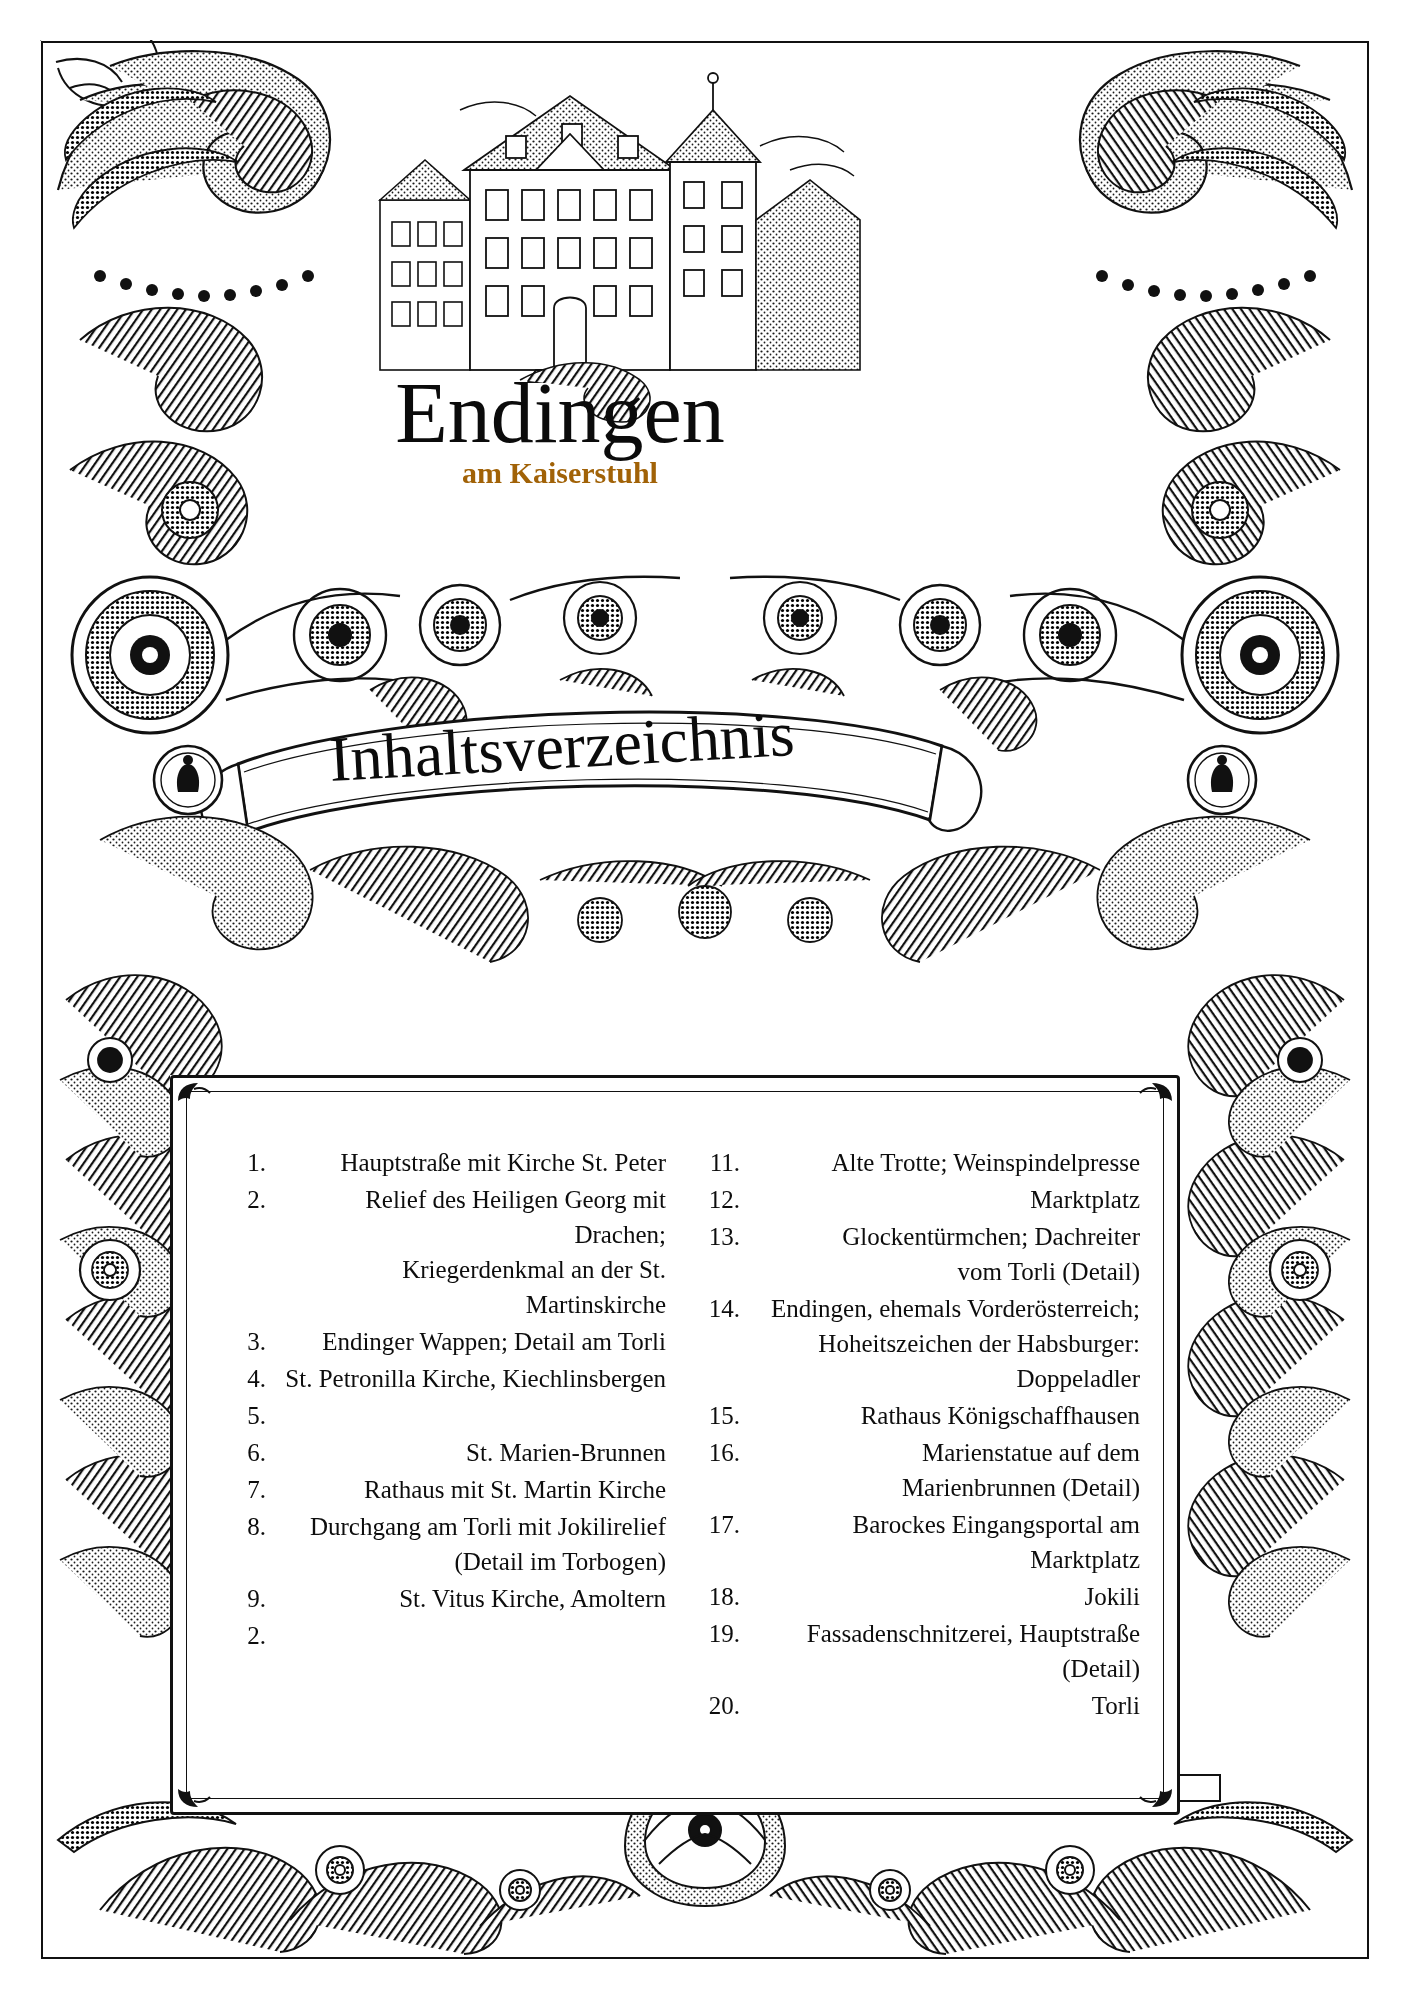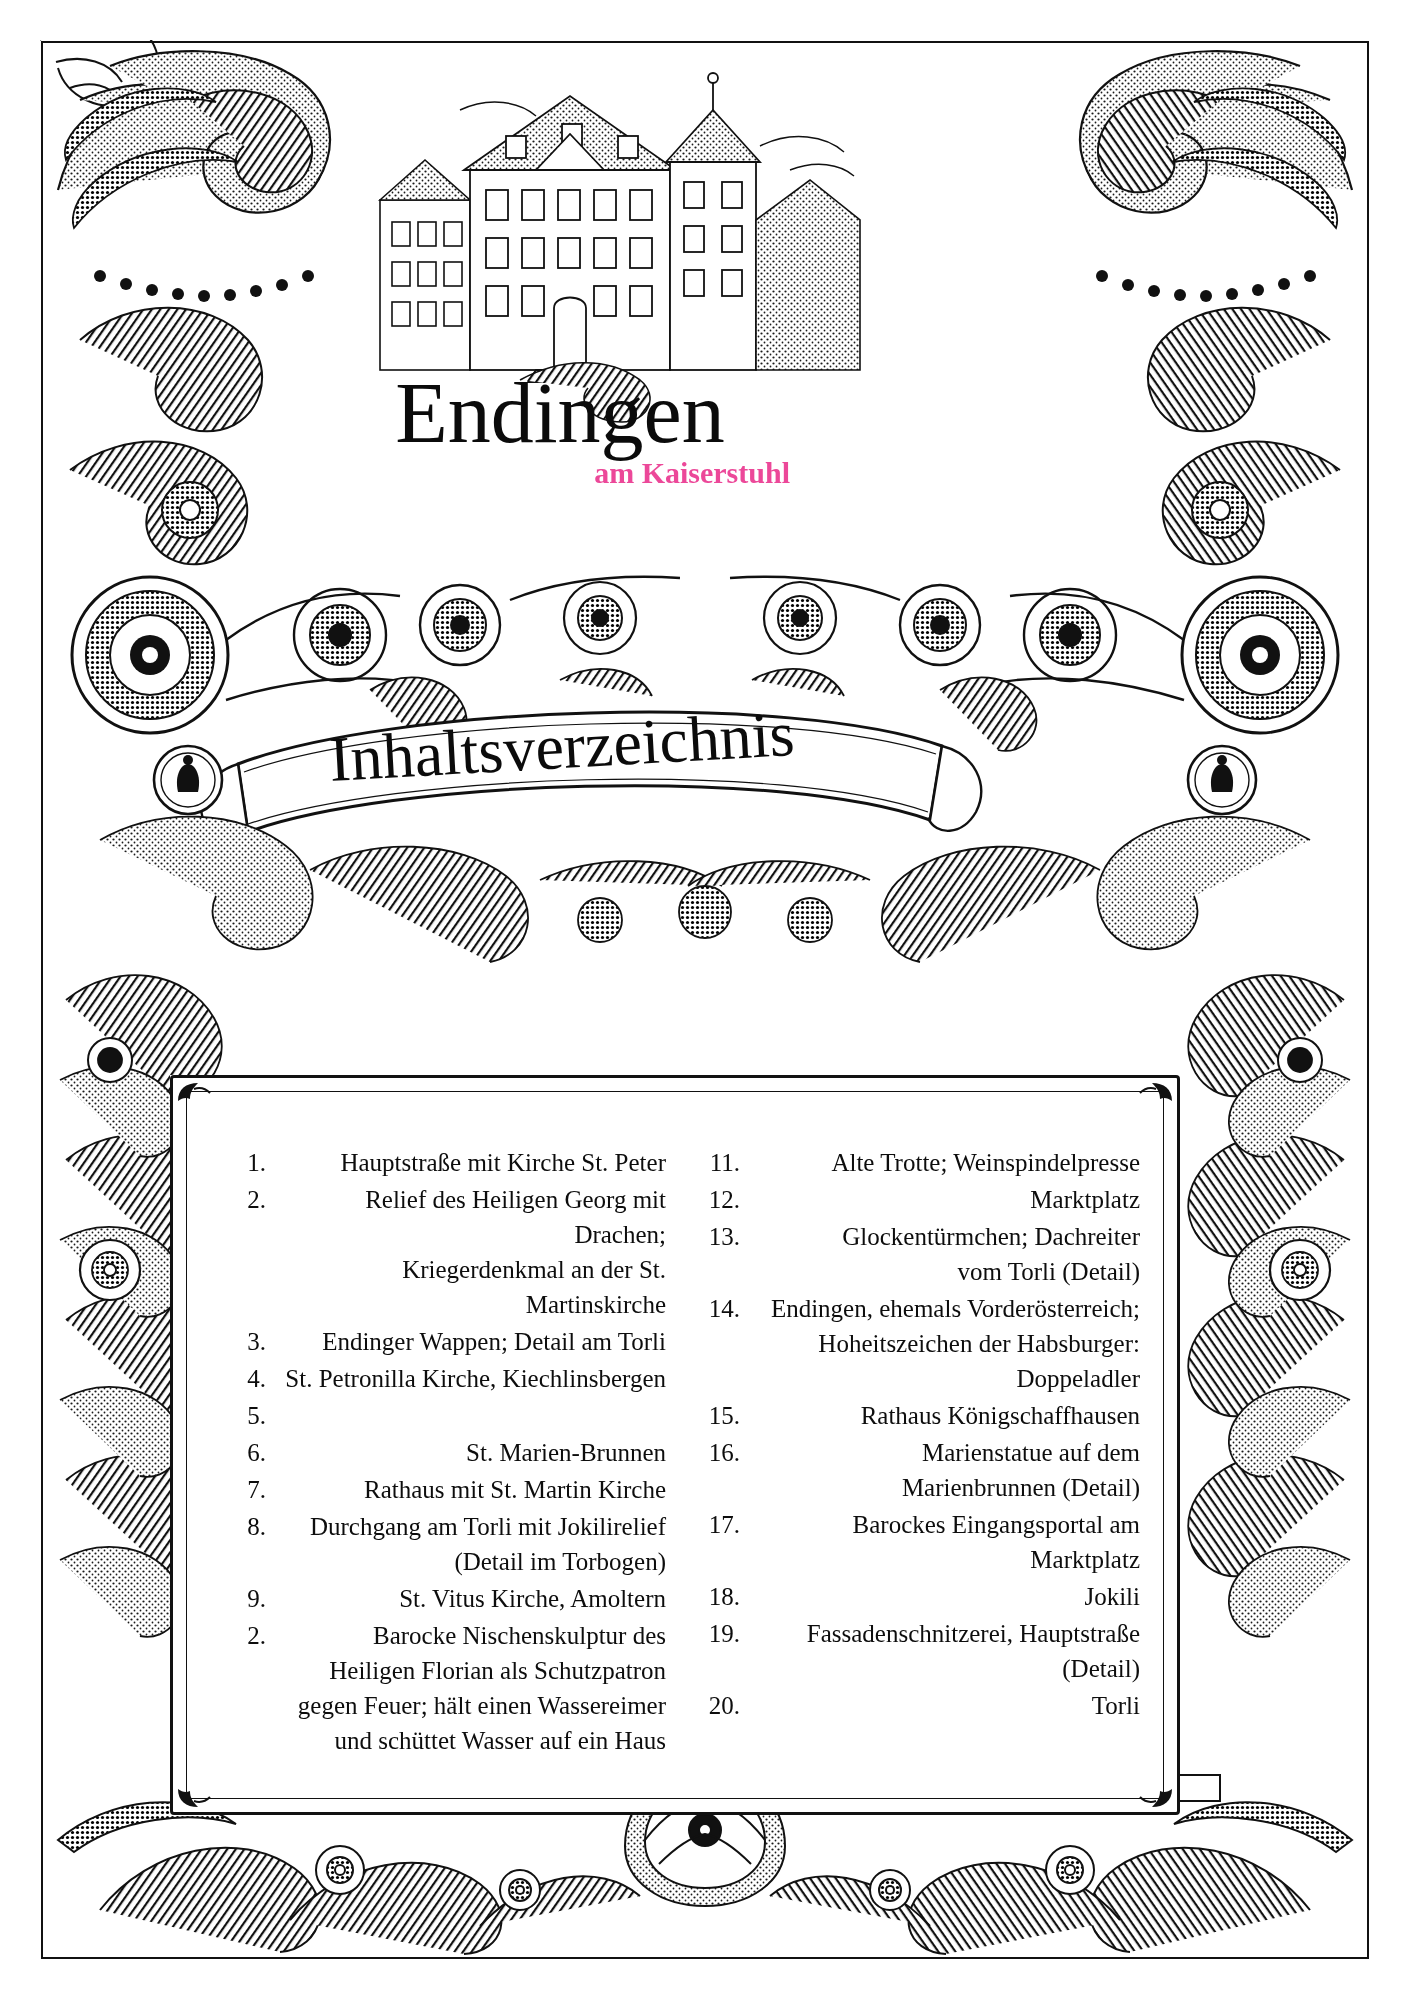--- a/index.html
+++ b/index.html
@@ -50,22 +50,21 @@
     padding-top: 18px;
     font-weight: 400;
     color: #0b0b0b;
   }
   .title-sub {
     font-family: "Liberation Serif", serif;
     font-size: 30px;
     line-height: 34px;
     margin-top: -4px;
     font-weight: 700;
-    color: #ec4899;
-    text-align: right;
+    color: #a16207;
   }
 
   
   .banner-wrap {
     position: absolute;
     left: 232px;
     top: 672px;
     width: 660px;
     height: 150px;
   }
@@ -671,21 +670,20 @@
             <li class="toc-item">
               <span class="toc-num">8.</span>
               <span class="toc-text"><span>Durchgang am Torli mit Jokilirelief</span><span class="cont">(Detail im Torbogen)</span></span>
             </li>
             <li class="toc-item">
               <span class="toc-num">9.</span>
               <span class="toc-text"><span>St. Vitus Kirche, Amoltern</span></span>
             </li>
             <li class="toc-item">
               <span class="toc-num">2.</span>
-              <span class="toc-text"><span>Barocke Nischenskulptur des</span><span class="cont">Heiligen Florian als Schutzpatron</span><span class="cont">gegen Feuer; hält einen Wassereimer</span><span class="cont">und schüttet Wasser auf ein Haus</span></span>
             </li>
           </ul>
       </div>
       <div class="toc-col">
         <ul class="toc-list" id="col-right">
             <li class="toc-item">
               <span class="toc-num">11.</span>
               <span class="toc-text"><span>Alte Trotte; Weinspindelpresse</span></span>
             </li>
             <li class="toc-item">

